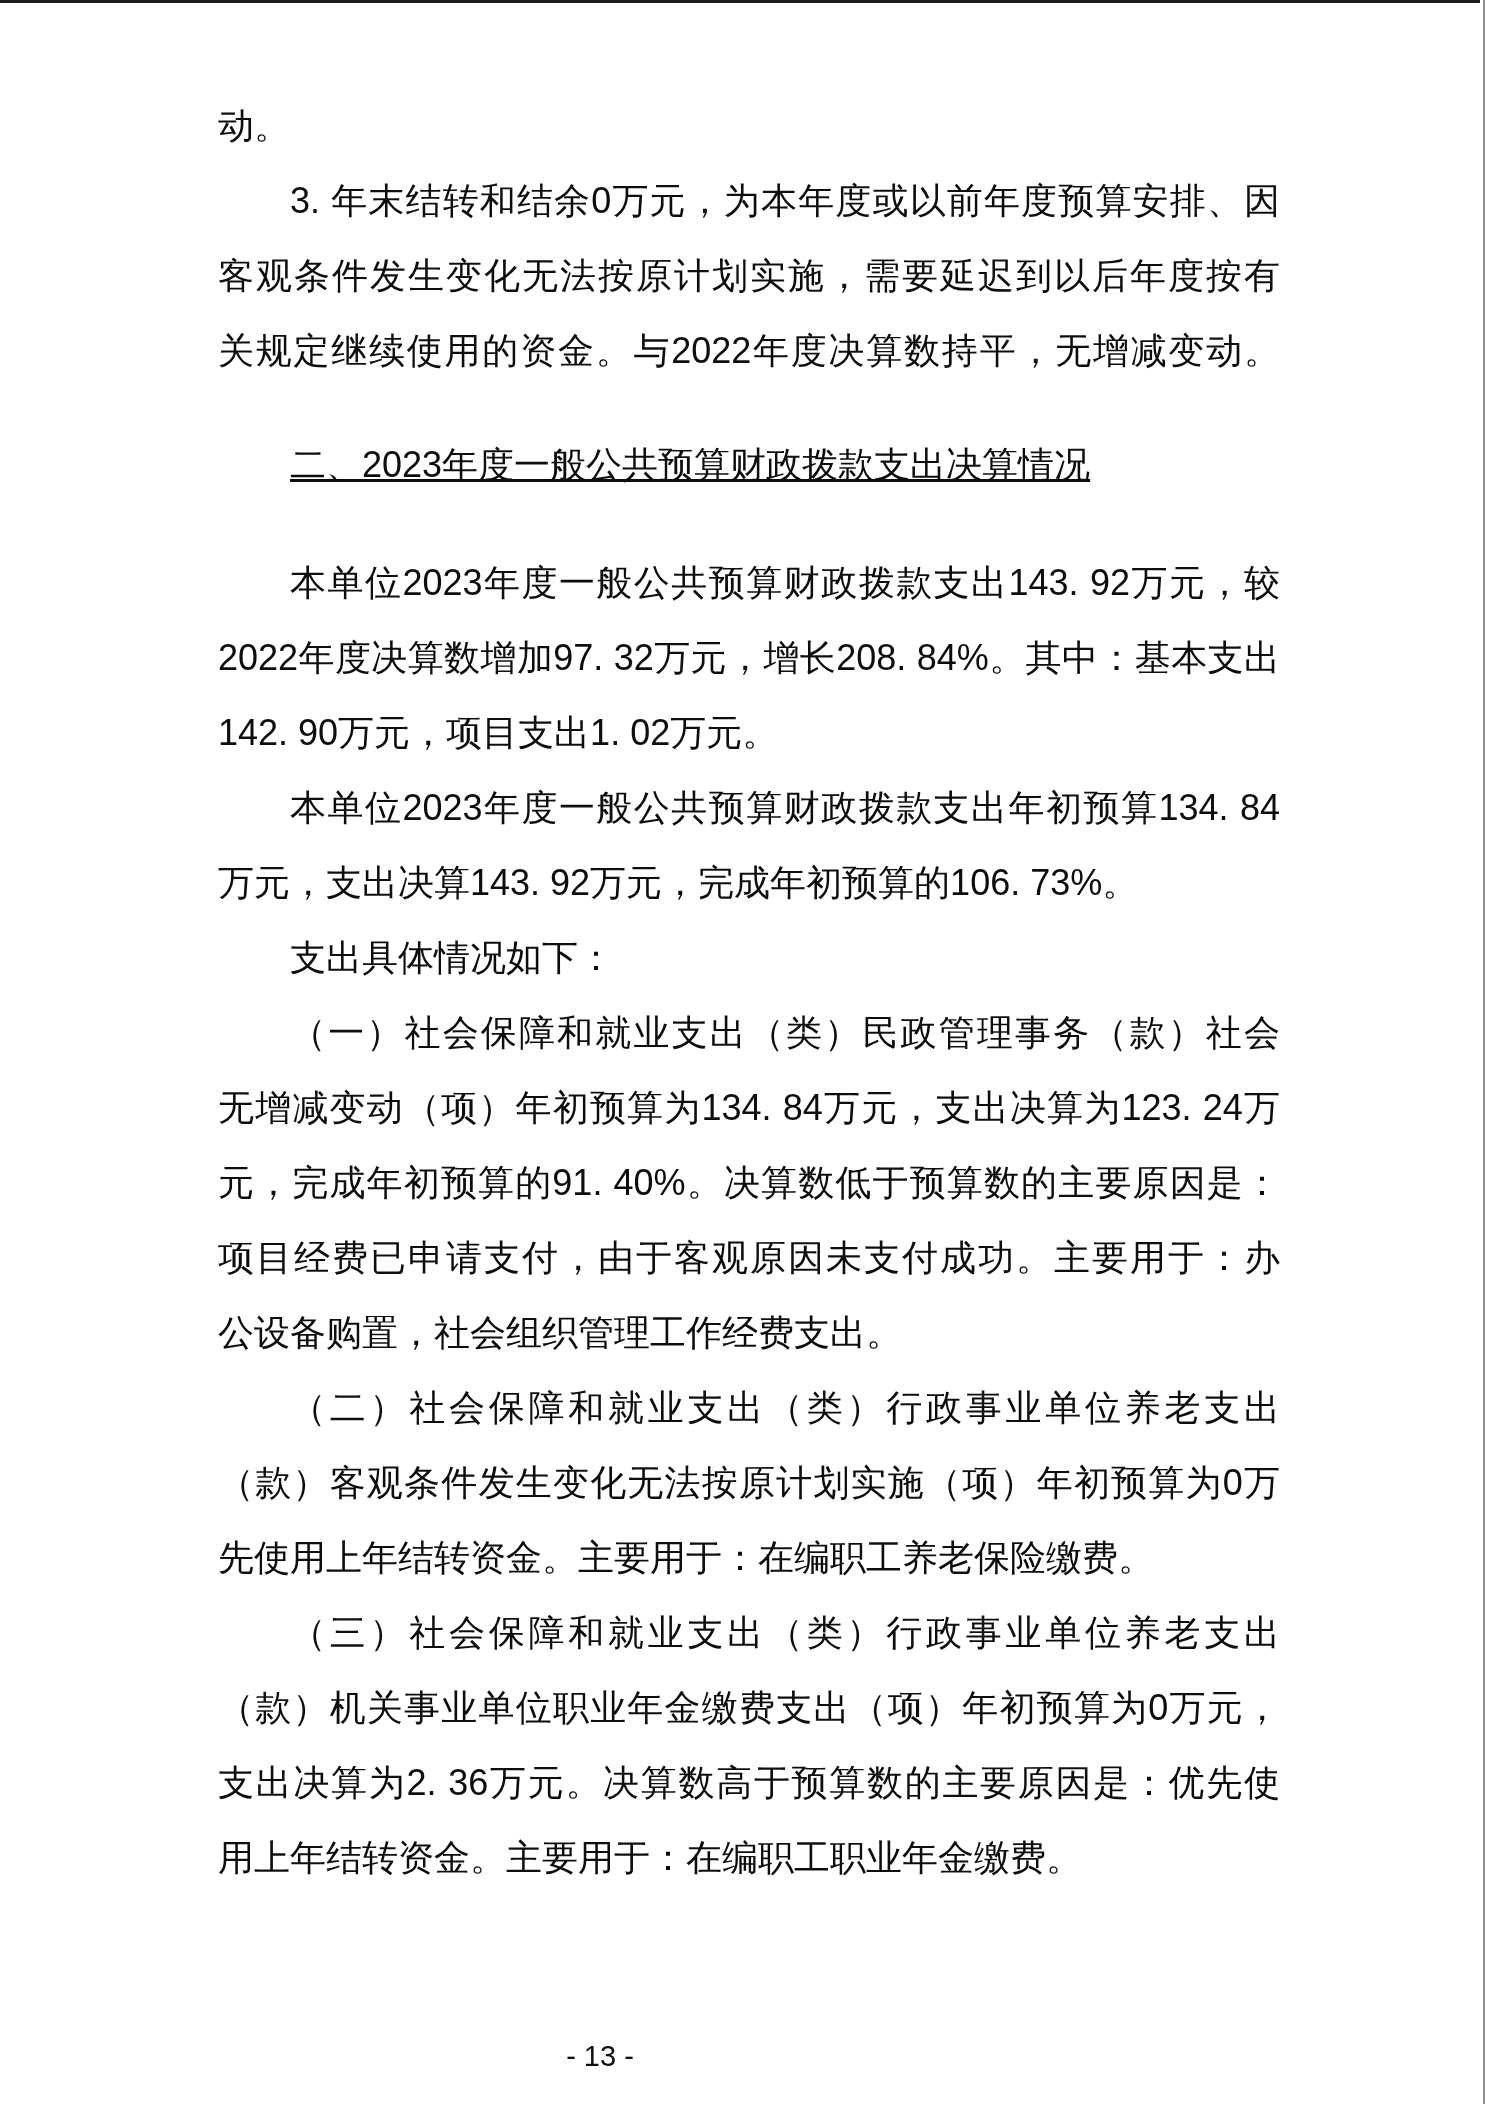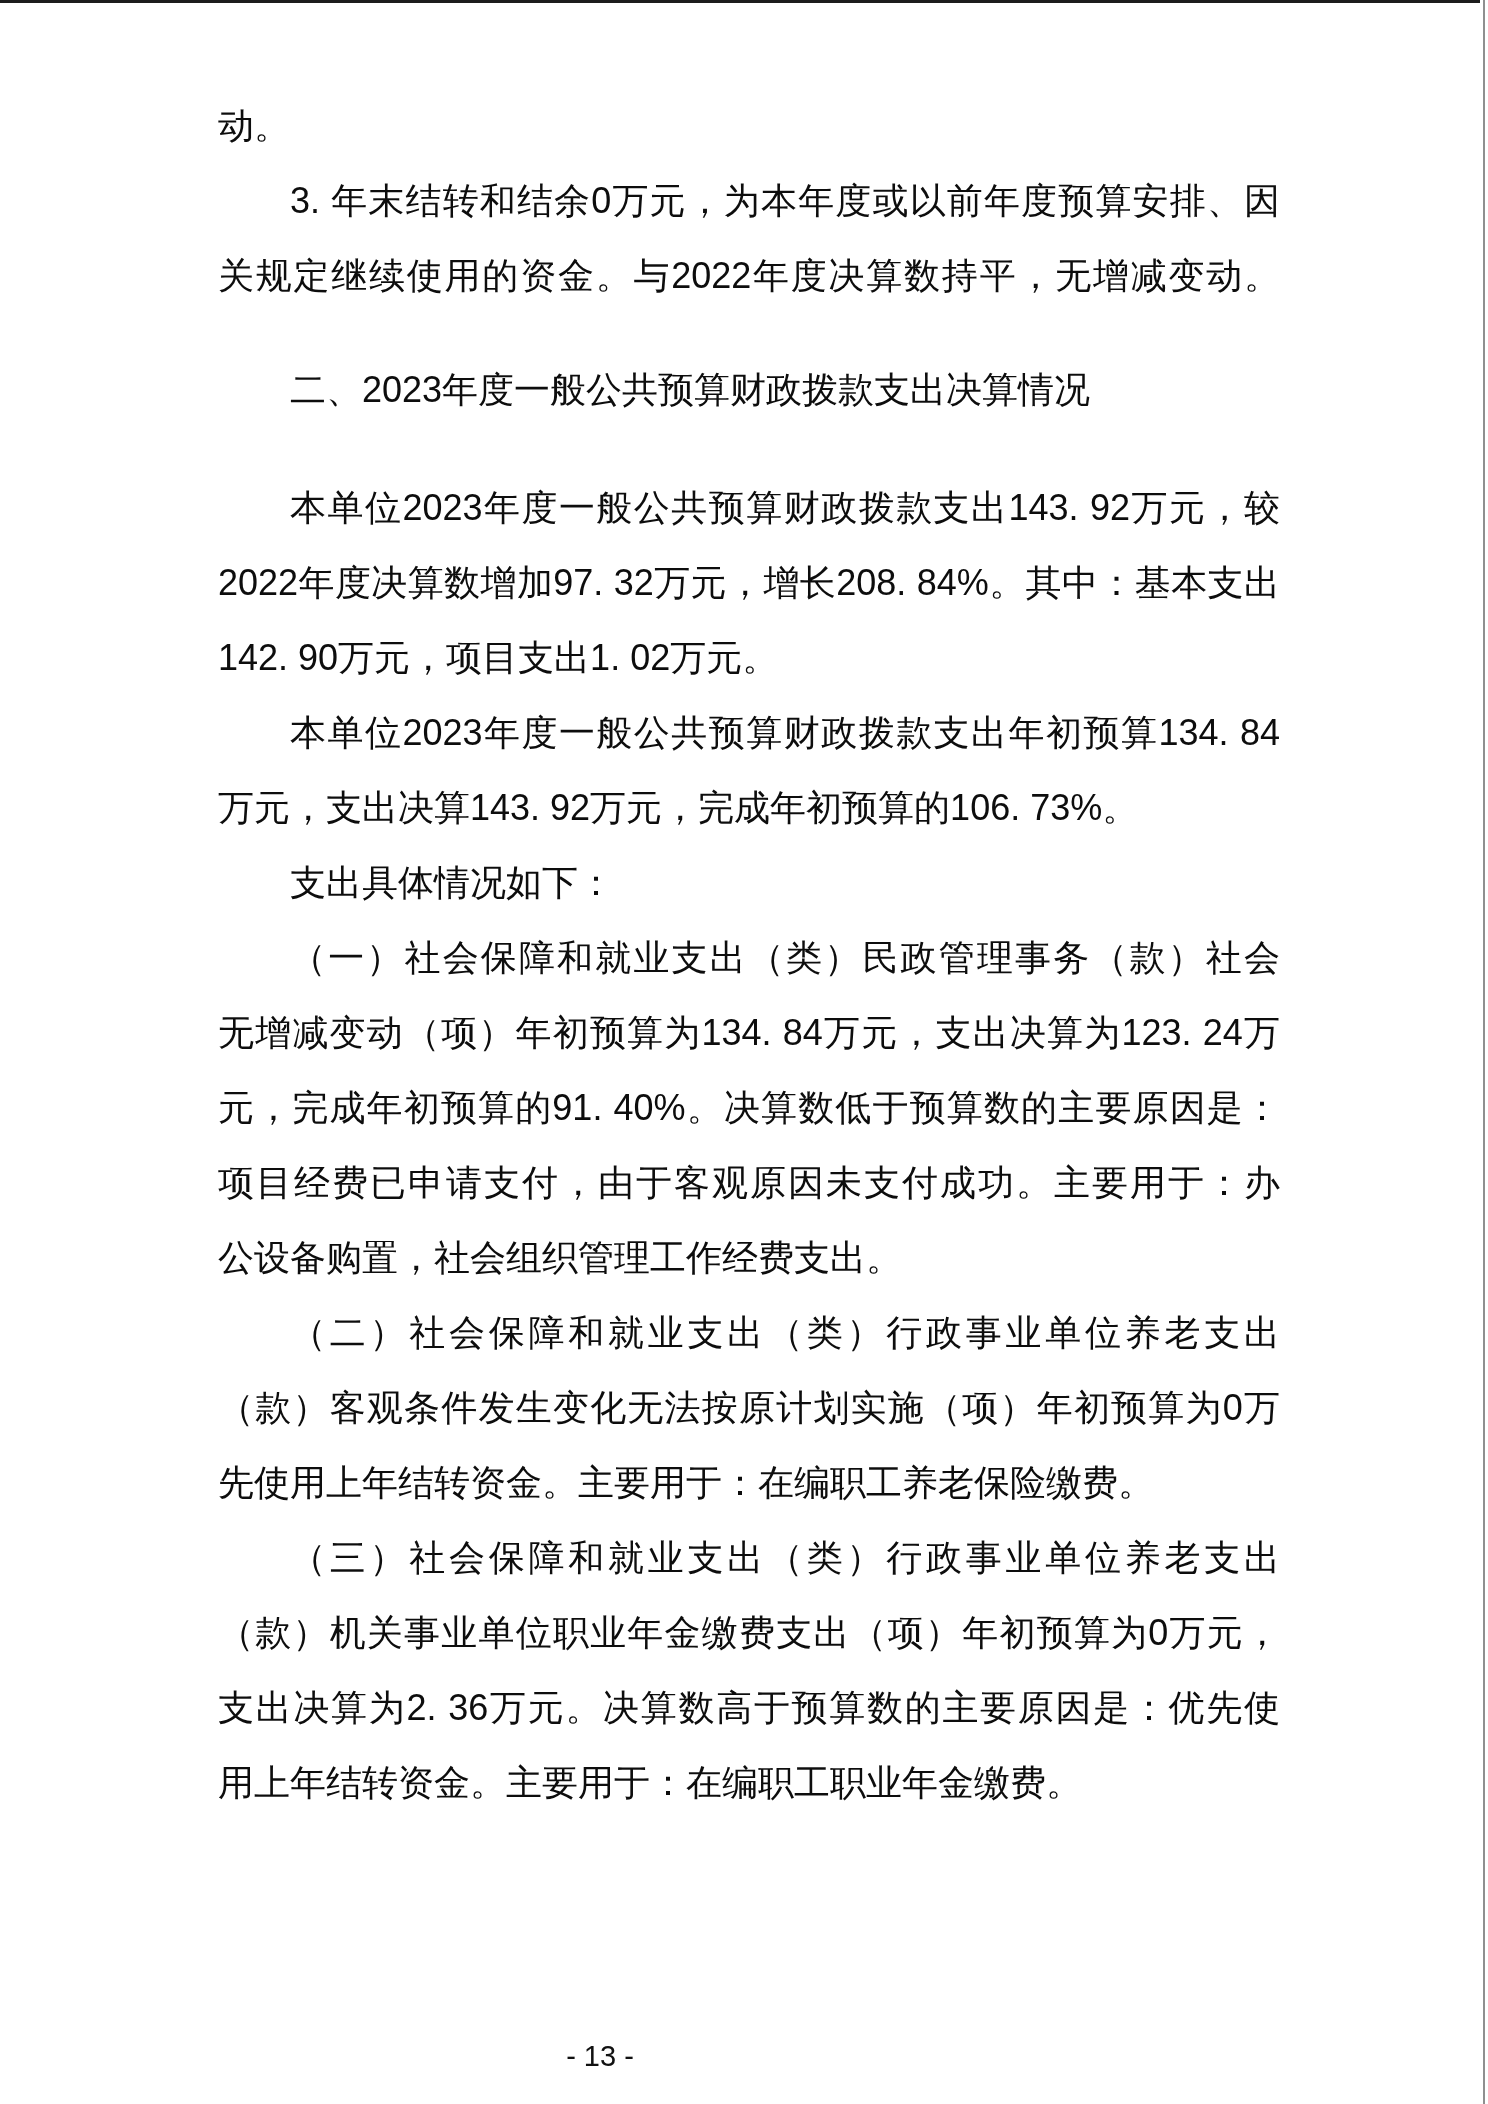--- a/index.html
+++ b/index.html
@@ -45,20 +45,21 @@
   .line.fill {
     text-align: justify;
     text-align-last: justify;
   }
   .line.indent {
     text-indent: 72px;
   }
   .line.heading {
     margin-top: 39px;
     margin-bottom: 43px;
+    text-decoration: underline;
   }
   .pageno {
     position: absolute;
     top: 2036px;
     left: 0;
     width: 1200px;
     text-align: center;
     font-size: 29px;
     line-height: 40px;
     color: #111111;
@@ -67,20 +68,21 @@
 </head>
 <body>
 
 <div class="page">
   <div class="scan-top"></div>
   <div class="scan-right"></div>
 
   <main class="content" id="doc-lines">
       <div class="line">动。</div>
       <div class="line indent fill">3. 年末结转和结余0万元，为本年度或以前年度预算安排、因</div>
+      <div class="line fill">客观条件发生变化无法按原计划实施，需要延迟到以后年度按有</div>
       <div class="line fill">关规定继续使用的资金。与2022年度决算数持平，无增减变动。</div>
       <div class="line indent heading">二、2023年度一般公共预算财政拨款支出决算情况</div>
       <div class="line indent fill">本单位2023年度一般公共预算财政拨款支出143. 92万元，较</div>
       <div class="line fill">2022年度决算数增加97. 32万元，增长208. 84%。其中：基本支出</div>
       <div class="line">142. 90万元，项目支出1. 02万元。</div>
       <div class="line indent fill">本单位2023年度一般公共预算财政拨款支出年初预算134. 84</div>
       <div class="line">万元，支出决算143. 92万元，完成年初预算的106. 73%。</div>
       <div class="line indent">支出具体情况如下：</div>
       <div class="line indent fill">（一）社会保障和就业支出（类）民政管理事务（款）社会</div>
       <div class="line fill">无增减变动（项）年初预算为134. 84万元，支出决算为123. 24万</div>

